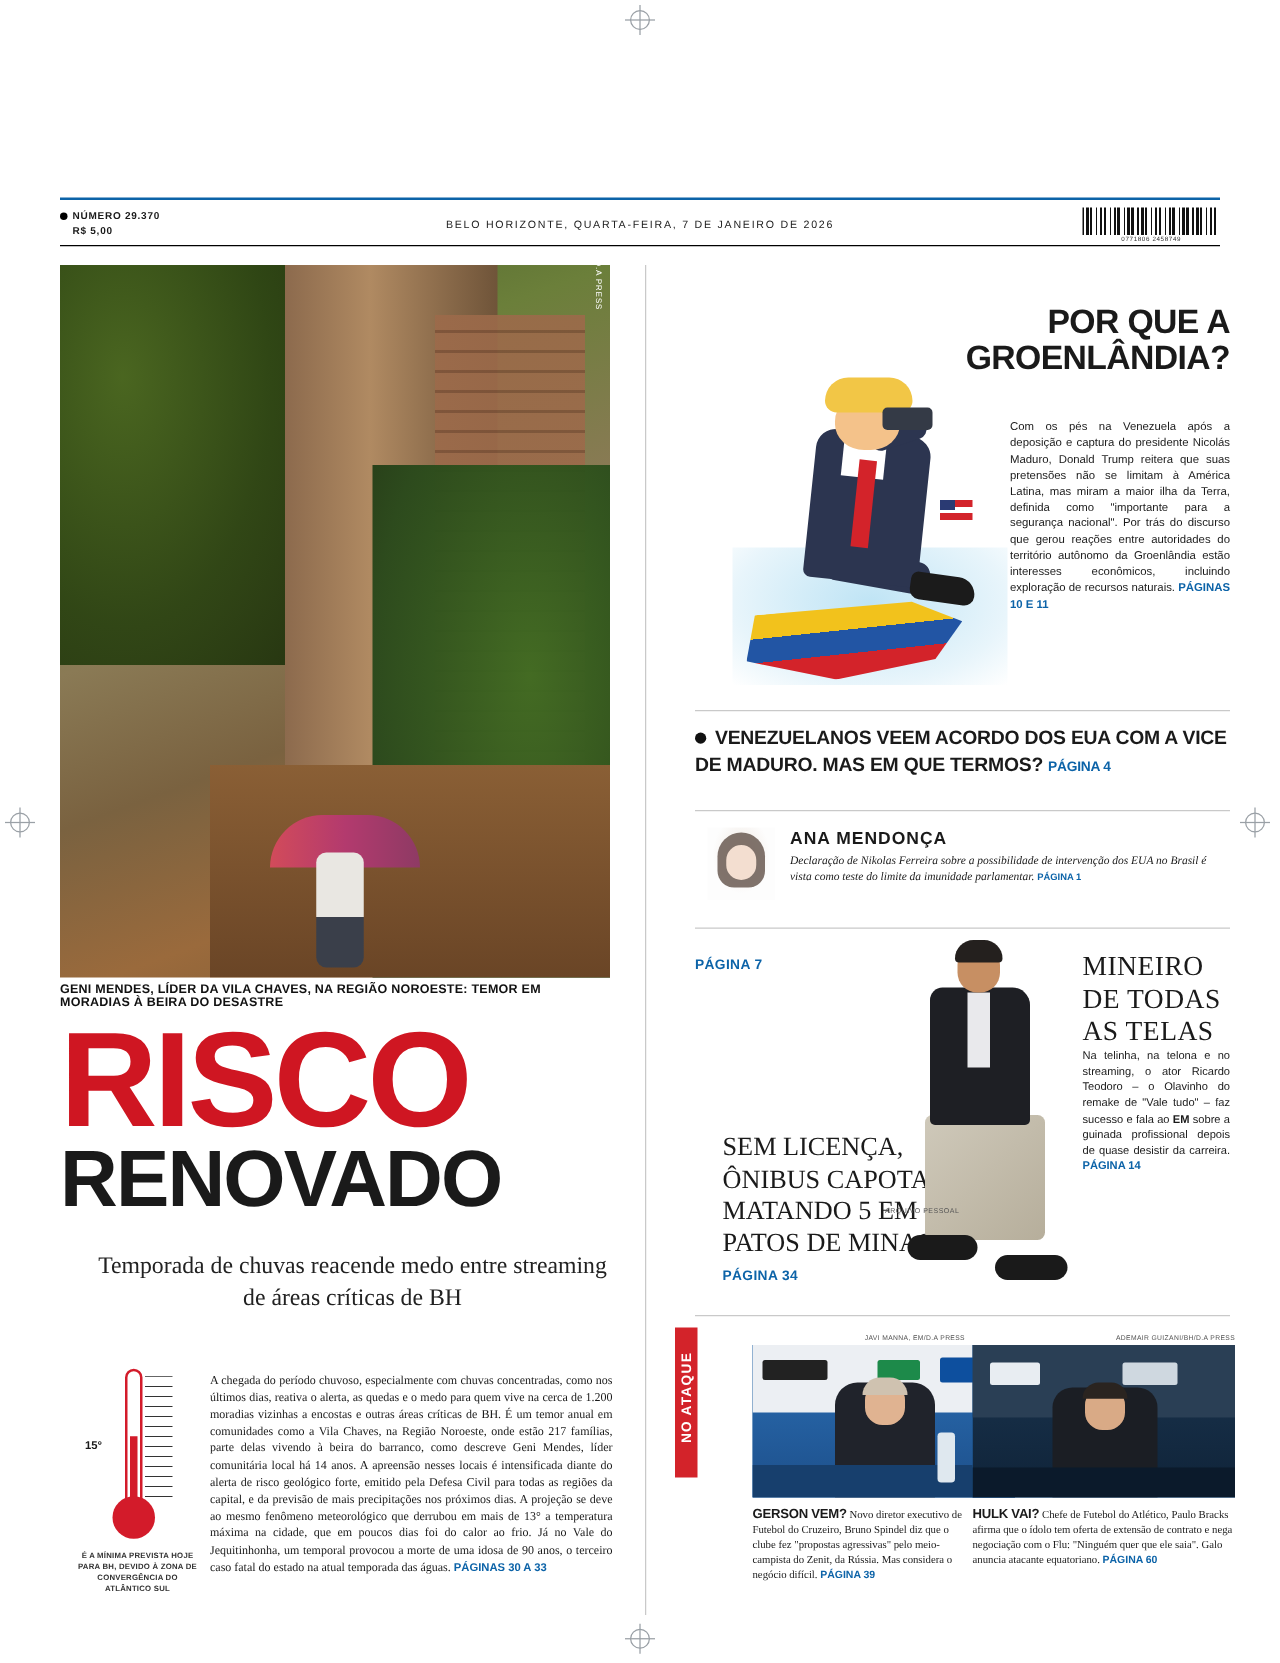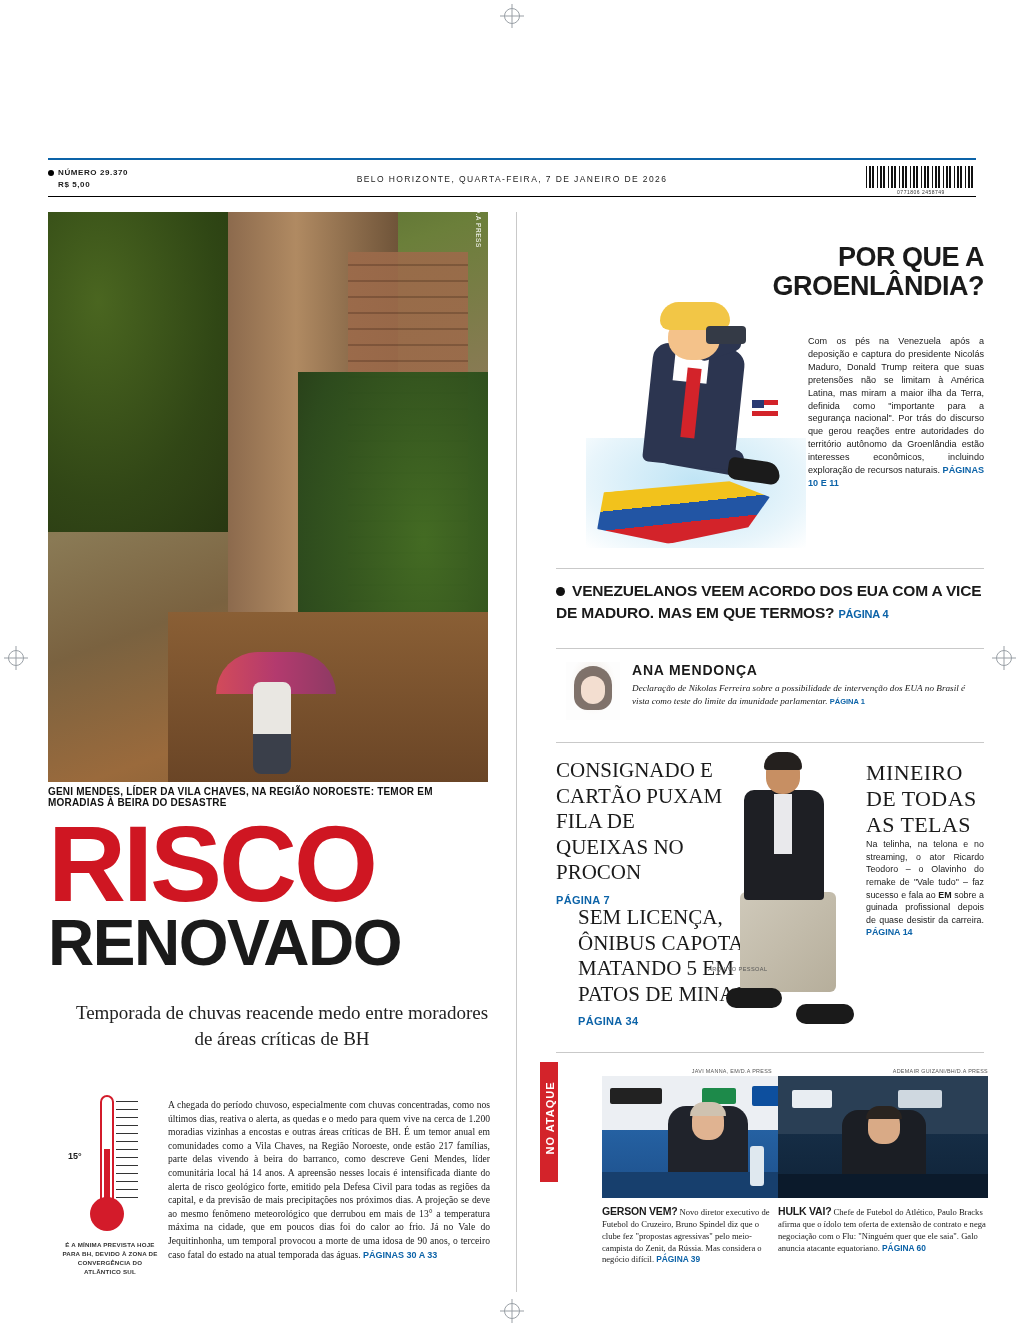--- a/index.html
+++ b/index.html
@@ -304,21 +304,21 @@
   <div class="ground"></div>
   <div class="umbrella"></div>
   <div class="person"></div>
 
   <div class="photo-credit">EDÉSIO FERREIRA/EM/D.A PRESS</div>
 </div>
 <div class="photo-caption">GENI MENDES, LÍDER DA VILA CHAVES, NA REGIÃO NOROESTE: TEMOR EM MORADIAS À BEIRA DO DESASTRE</div>
 
 <div class="headline-risco">RISCO</div>
 <div class="headline-renovado">RENOVADO</div>
-<div class="subhead">Temporada de chuvas reacende medo entre moradores de áreas críticas de BH</div>
+<div class="subhead">Temporada de chuvas reacende medo entre streaming de áreas críticas de BH</div>
 
 <div class="thermo">
   <div class="tube"></div>
   <div class="fill"></div>
   <div class="ticks"></div>
   <div class="bulb"></div>
   <div class="deg">15°</div>
   <div class="txt">É A MÍNIMA PREVISTA HOJE PARA BH, DEVIDO À ZONA DE CONVERGÊNCIA DO ATLÂNTICO SUL</div>
 </div>
 
@@ -364,21 +364,20 @@
   <div class="name">ANA MENDONÇA</div>
   <div class="desc">
     <span>Declaração de Nikolas Ferreira sobre a possibilidade de intervenção dos EUA no Brasil é vista como teste do limite da imunidade parlamentar.</span>
     <span class="pg">PÁGINA 1</span>
   </div>
 </div>
 
 <div class="hr-right-3"></div>
 
 <div class="consig">
-  <span>CONSIGNADO E CARTÃO PUXAM FILA DE QUEIXAS NO PROCON</span>
   <span class="pg">PÁGINA 7</span>
 </div>
 
 <div class="licenca">
   <span>SEM LICENÇA, ÔNIBUS CAPOTA MATANDO 5 EM PATOS DE MINAS</span>
   <span class="pg">PÁGINA 34</span>
 </div>
 
 <div class="actor">
   <div class="pants"></div>

